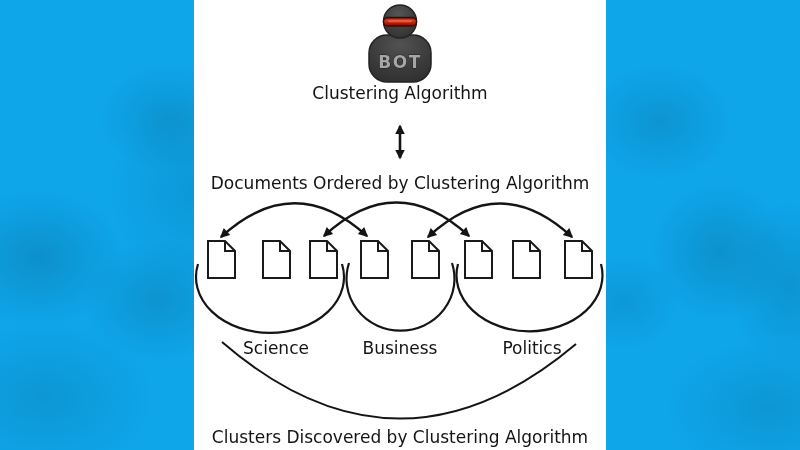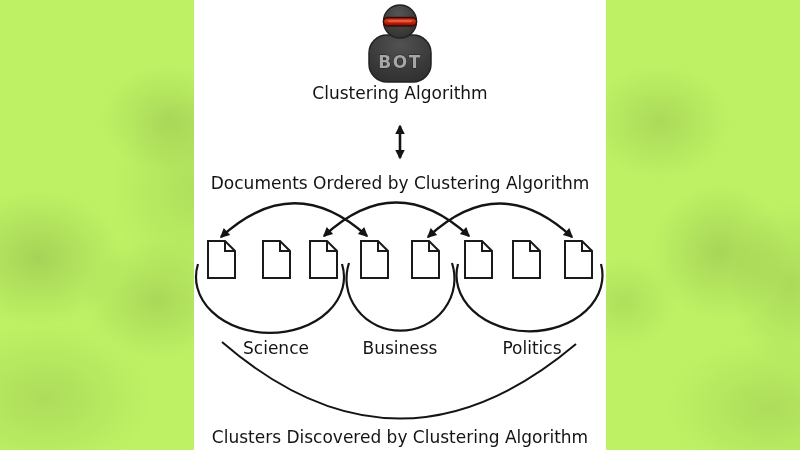--- a/index.html
+++ b/index.html
@@ -1,18 +1,18 @@
 <!DOCTYPE html>
 <html><head>
 <meta charset="utf-8">
 <style>
   html,body{margin:0;padding:0;background:#ffffff;}
   .stage{
     position:relative;width:800px;height:450px;overflow:hidden;
-    background:#bef264;
+    background:#0ea5e9;
     font-family:"DejaVu Sans","Liberation Sans",sans-serif;
   }
   .bg-side{position:absolute;top:0;height:450px;pointer-events:none;}
   .bg-left{
     left:0;width:198px;
     background-image:
       radial-gradient(95px 75px at 168px 118px, rgba(0,0,0,0.10), transparent 72%),
       radial-gradient(120px 95px  at 38px 258px, rgba(0,0,0,0.13), transparent 72%),
       radial-gradient(105px 85px at 158px 300px, rgba(0,0,0,0.11), transparent 72%),
       radial-gradient(150px 105px at 45px 398px, rgba(0,0,0,0.09), transparent 72%),

